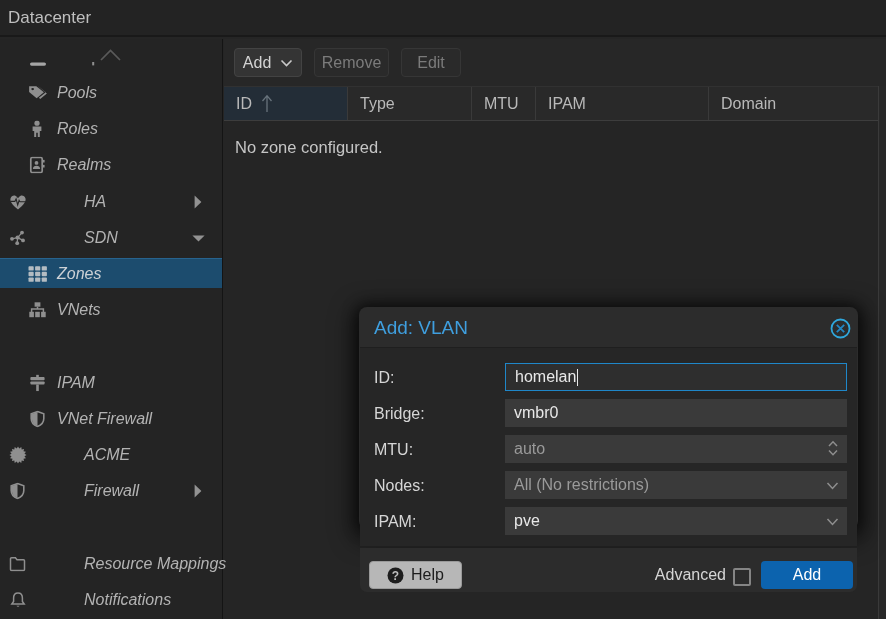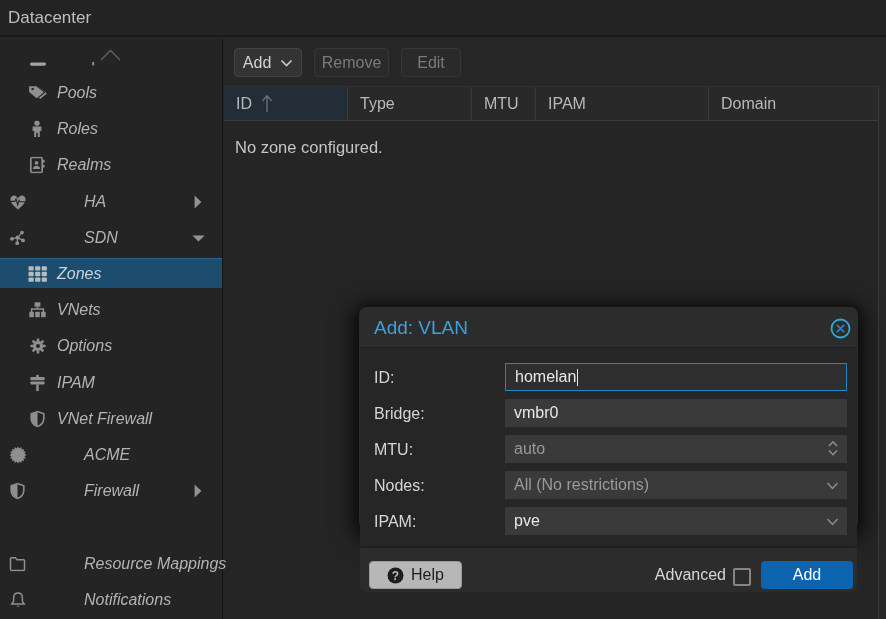--- a/index.html
+++ b/index.html
@@ -151,37 +151,20 @@
   <svg class="ic" style="left:29px" width="17" height="16" viewBox="0 0 17 16">
     <rect x="5.6" y="0.3" width="5.8" height="4.4" fill="#8f8f8f"></rect>
     <path d="M8.5,4.7 V7 M2.6,10 V7 H14.4 V10" fill="none" stroke="#8f8f8f" stroke-width="1.5"></path>
     <rect x="0.3" y="9.8" width="4.6" height="5.4" fill="#8f8f8f"></rect>
     <rect x="6.2" y="9.8" width="4.6" height="5.4" fill="#8f8f8f"></rect>
     <rect x="12.1" y="9.8" width="4.6" height="5.4" fill="#8f8f8f"></rect>
   </svg>
   <span class="txt">VNets</span>
 </div>
 
-<div class="trow lv2" style="top:331.4px">
-  <svg class="ic" style="left:30px" width="16" height="16" viewBox="0 0 16 16">
-    <g fill="#8f8f8f">
-      <circle cx="8" cy="8" r="5.1"></circle>
-      <rect x="6.7" y="0.4" width="2.6" height="3.2" rx="0.7"></rect>
-      <rect x="6.7" y="12.4" width="2.6" height="3.2" rx="0.7"></rect>
-      <rect x="0.4" y="6.7" width="3.2" height="2.6" rx="0.7"></rect>
-      <rect x="12.4" y="6.7" width="3.2" height="2.6" rx="0.7"></rect>
-      <rect x="6.7" y="0.4" width="2.6" height="3.2" rx="0.7" transform="rotate(45 8 8)"></rect>
-      <rect x="6.7" y="12.4" width="2.6" height="3.2" rx="0.7" transform="rotate(45 8 8)"></rect>
-      <rect x="0.4" y="6.7" width="3.2" height="2.6" rx="0.7" transform="rotate(45 8 8)"></rect>
-      <rect x="12.4" y="6.7" width="3.2" height="2.6" rx="0.7" transform="rotate(45 8 8)"></rect>
-    </g>
-    <circle cx="8" cy="8" r="2" fill="#242424"></circle>
-  </svg>
-  <span class="txt">Options</span>
-</div>
 
 <div class="trow lv2" style="top:367.6px">
   <svg class="ic" style="left:29px" width="17" height="17" viewBox="0 0 17 17">
     <g fill="#8f8f8f">
       <rect x="7.2" y="0.2" width="2.6" height="2.6"></rect>
       <rect x="1.4" y="2.6" width="14.2" height="3.1" rx="0.9"></rect>
       <rect x="1.4" y="6.9" width="14.2" height="3.1" rx="0.9"></rect>
       <rect x="7.2" y="10" width="2.6" height="6.6"></rect>
     </g>
   </svg>

